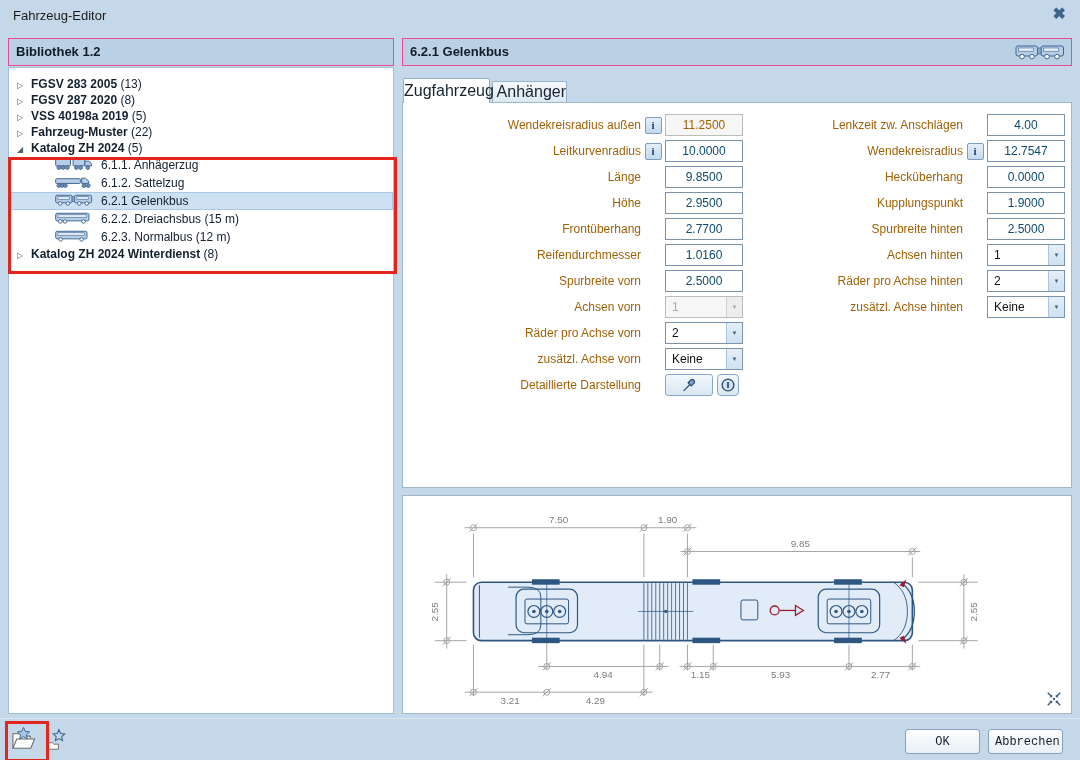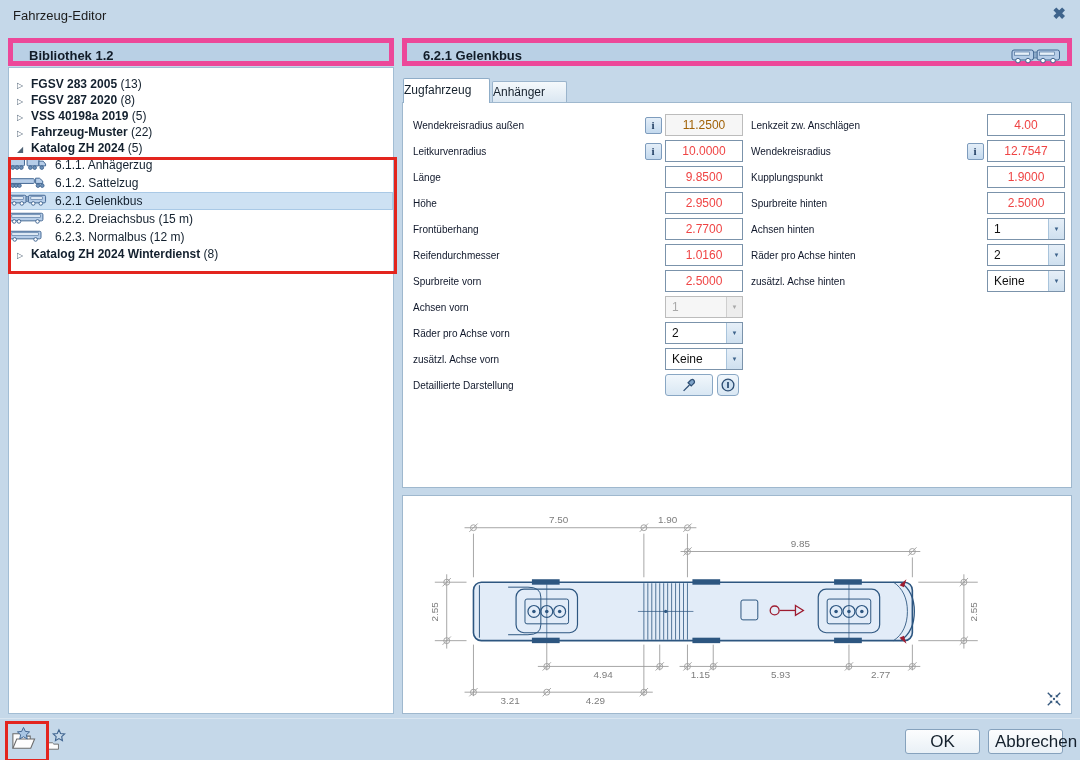--- a/index.html
+++ b/index.html
@@ -3,53 +3,53 @@
 <meta charset="utf-8">
 <style>
   html,body{margin:0;padding:0}
   body{width:1080px;height:760px;position:relative;background:#c5d8e9;font-family:"Liberation Sans",sans-serif;overflow:hidden}
 
   
   .title{position:absolute;left:13px;top:8px;font-size:13px;color:#1b1b1b}
   .close{position:absolute;right:14px;top:4px;font-size:16px;color:#3f648c;font-weight:bold;cursor:pointer}
 
   
-  .phead{position:absolute;background:#b9d0e5;border:5px solid #ec4899;font-weight:bold;font-size:13px;color:#121c28;line-height:25px;padding-left:16px;box-sizing:border-box}
+  .phead{position:absolute;background:#b9d0e5;border:1px solid #ec4899;font-weight:bold;font-size:13px;color:#121c28;line-height:25px;padding-left:7px;box-sizing:border-box}
   #lib-head{left:8px;top:38px;width:386px;height:28px}
   #ed-head{left:402px;top:38px;width:670px;height:28px}
   .head-icon{position:absolute;right:6px;top:4px}
 
   
   #tree{position:absolute;left:8px;top:67px;width:386px;height:647px;background:#fff;border:1px solid #a2bdd4;box-sizing:border-box;padding-top:8px;overflow:hidden}
   .trow{position:relative;font-size:12px;color:#13202e;height:16px;line-height:16px;white-space:nowrap;cursor:default}
-  .trow.item{height:18px;line-height:18px;}
+  .trow.item{height:18px;line-height:18px;padding-left:46px}
   .trow.group{padding-left:8px}
   .trow .exp{display:inline-block;width:14px;font-size:8px;color:#4f6275}
   .trow.group .glabel{font-weight:bold}
   .trow .gcount{font-weight:normal}
   .trow.item.selected{background:#cde1f3;box-shadow:inset 0 0 0 1px #a9c9e6}
   .ticon{display:inline-block;vertical-align:middle;margin-right:8px;margin-top:-3px}
   .ticon svg{display:block}
 
   
-  .tab{position:absolute;font-size:12px;text-align:left;box-sizing:border-box;color:#16222e;cursor:pointer}
+  .tab{position:absolute;font-size:16px;text-align:right;box-sizing:border-box;color:#16222e;cursor:pointer}
   #tab-active{left:403px;top:78px;width:87px;height:25px;background:#fff;border:1px solid #8fadc8;border-bottom:none;z-index:3;line-height:23px;border-radius:2px 2px 0 0}
   #tab-inactive{left:492px;top:81px;width:75px;height:22px;background:linear-gradient(#f5f9fc,#d9e6f1);border:1px solid #9ab4cc;border-bottom:none;line-height:20px;border-radius:2px 2px 0 0}
 
   
   #form{position:absolute;left:402px;top:102px;width:670px;height:386px;background:#fff;border:1px solid #9fb8ce;box-sizing:border-box}
   .fcol{position:absolute;top:9px}
   #fcol-left{left:10px;width:330px}
   #fcol-right{left:348px;width:314px}
   .frow{display:flex;align-items:center;height:26px}
-  .flabel{flex:1;text-align:left;font-size:10px;color:#0f172a}
+  .flabel{flex:1;text-align:right;font-size:12px;color:#a16207}
   .finfo{width:24px;display:flex;justify-content:center;align-items:center}
   .info-badge{width:15px;height:15px;background:linear-gradient(#e4eef8,#c3d9ee);border:1px solid #7e9cbd;border-radius:2px;color:#1d3a5f;font-weight:bold;font-size:11px;font-family:"Liberation Serif",serif;display:flex;align-items:center;justify-content:center;cursor:pointer}
   .fctrl{width:78px}
-  .finput{width:76px;height:20px;border:1px solid #7b93ab;font-size:12px;line-height:20px;text-align:center;color:#ef4444;background:#fff;box-sizing:content-box}
+  .finput{width:76px;height:20px;border:1px solid #7b93ab;font-size:12px;line-height:20px;text-align:center;color:#0c4a6e;background:#fff;box-sizing:content-box}
   .finput.dis{border-color:#bcbcbc;background:#f6f6f6;color:#a16207}
   .fselect{width:76px;height:20px;border:1px solid #7b93ab;background:#fff;display:flex;cursor:pointer}
   .fselect .sval{flex:1;font-size:12px;line-height:20px;padding-left:6px;color:#101010}
   .fselect .sarrow{width:15px;background:linear-gradient(#e6eff8,#cfe0ef);border-left:1px solid #a9c4dc;color:#3f648c;font-size:6px;line-height:20px;text-align:center}
   .fselect.dis{border-color:#bcbcbc;background:#f6f6f6;cursor:default}
   .fselect.dis .sval{color:#a9a9a9}
   .fselect.dis .sarrow{background:#ededed;border-left-color:#cfcfcf;color:#a9a9a9}
   .fbtns{display:flex;gap:4px;width:78px;align-items:center}
   .pbtn{width:48px;height:22px;border:1px solid #89a7c4;border-radius:3px;background:linear-gradient(#f1f7fc,#d9e7f3);padding:0;display:flex;align-items:center;justify-content:center;cursor:pointer}
   .cbtn{width:22px;height:22px;border:1px solid #89a7c4;border-radius:4px;background:linear-gradient(#f1f7fc,#d9e7f3);padding:0;display:flex;align-items:center;justify-content:center;cursor:pointer}
@@ -57,21 +57,21 @@
   
   #draw{position:absolute;left:402px;top:495px;width:670px;height:219px;background:#fff;border:1px solid #9fb8ce;box-sizing:border-box}
   #draw svg.main{position:absolute;left:4px;top:2px}
   #fitview{position:absolute;right:9px;bottom:6px;cursor:pointer;line-height:0}
 
   
   #footline{position:absolute;left:0;top:718px;width:100%;height:1px;background:#d9e5f0}
   .fic{position:absolute;cursor:pointer;line-height:0}
   #ficon1{left:10px;top:726px}
   #ficon2{left:46px;top:728px}
-  .btn{position:absolute;top:729px;height:25px;background:linear-gradient(#fcfdfe,#e9f0f6);border:1px solid #86a2bd;border-radius:3px;font-size:17px;color:#14202c;font-family:Liberation Sans, sans-serif;cursor:pointer}
+  .btn{position:absolute;top:729px;height:25px;background:linear-gradient(#fcfdfe,#e9f0f6);border:1px solid #86a2bd;border-radius:3px;font-size:12px;color:#14202c;font-family:Liberation Mono, monospace;cursor:pointer}
   #btn-ok{left:905px;width:75px}
   #btn-cancel{left:988px;width:75px}
 
   
   .redbox{position:absolute;border:3px solid #e3251e;z-index:40;pointer-events:none}
   #red1{left:8px;top:157px;width:383px;height:111px}
   #red2{left:5px;top:721px;width:38px;height:35px}
 </style>
 </head>
 <body>
@@ -282,20 +282,27 @@
       <div class="frow">
         <span class="flabel">Wendekreisradius</span>
         <span class="finfo">
           <span class="info-badge">i</span>
         </span>
         <span class="fctrl">
           <div class="finput">12.7547</div>
         </span>
       </div>
       <div class="frow">
+        <span class="flabel">Hecküberhang</span>
+        <span class="finfo"></span>
+        <span class="fctrl">
+          <div class="finput">0.0000</div>
+        </span>
+      </div>
+      <div class="frow">
         <span class="flabel">Kupplungspunkt</span>
         <span class="finfo"></span>
         <span class="fctrl">
           <div class="finput">1.9000</div>
         </span>
       </div>
       <div class="frow">
         <span class="flabel">Spurbreite hinten</span>
         <span class="finfo"></span>
         <span class="fctrl">

